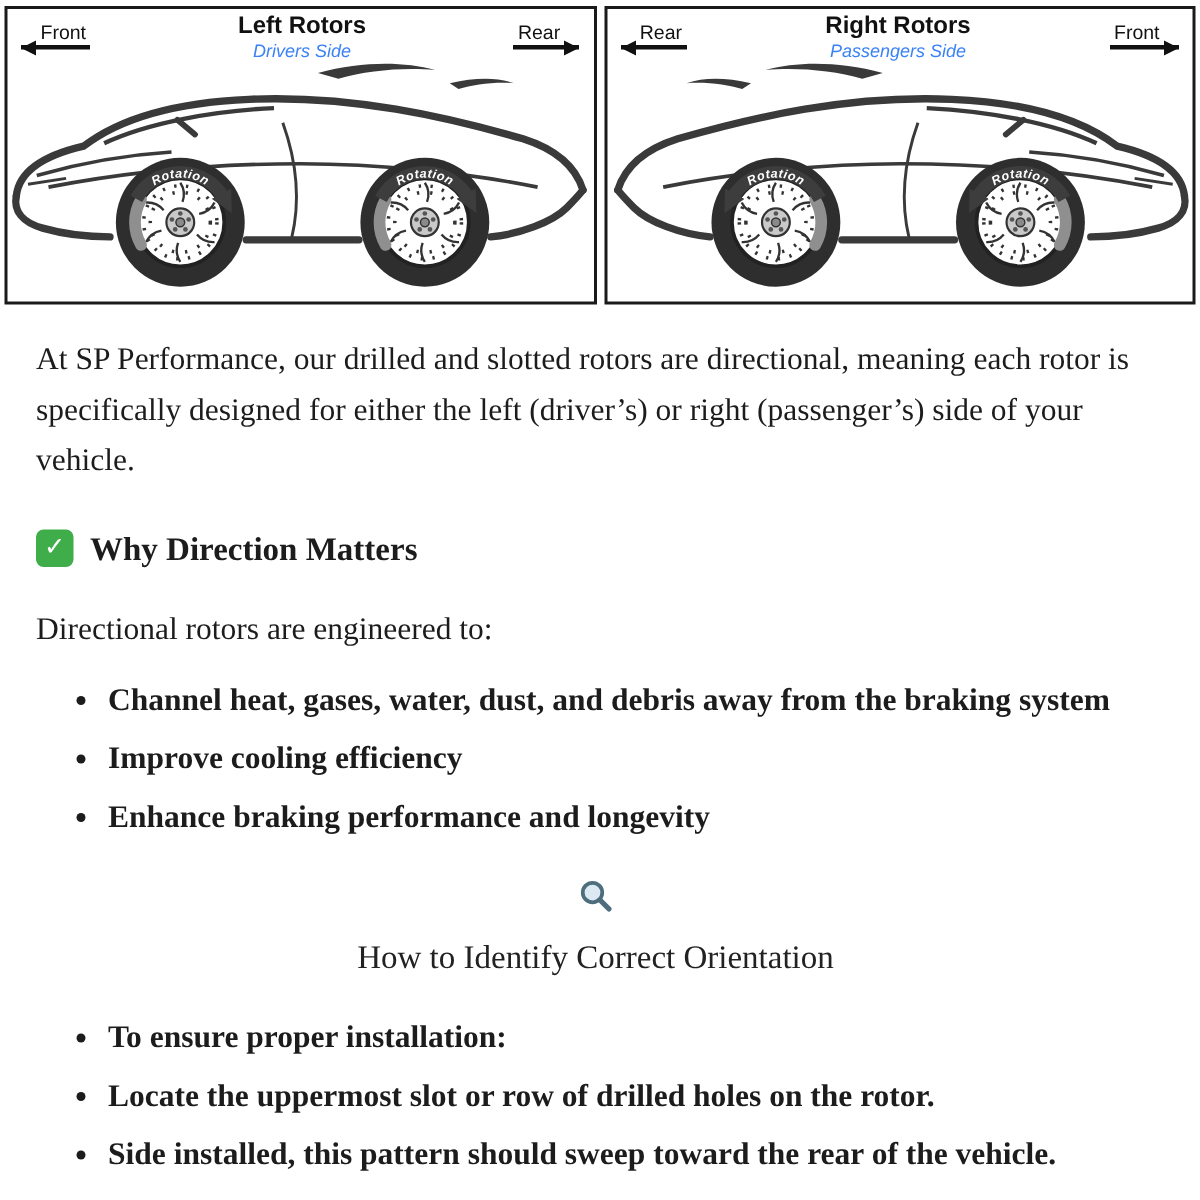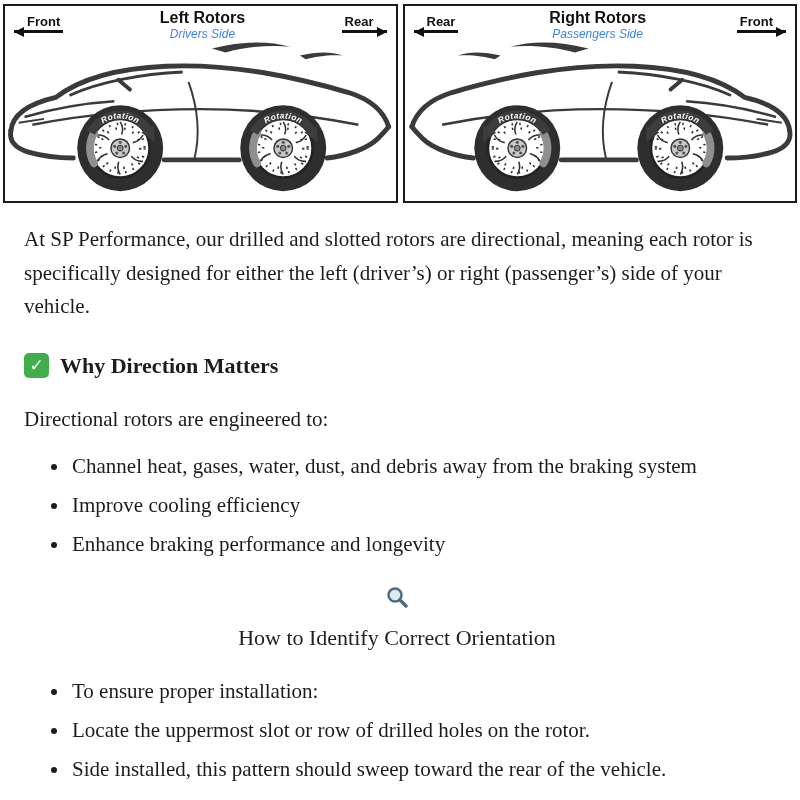--- a/index.html
+++ b/index.html
@@ -23,21 +23,21 @@
   .panel-titles { text-align: center; margin-top: -3px; }
   .panel-title { font-size: 16px; font-weight: bold; color: #111; }
   .panel-subtitle { font-size: 12px; font-weight: normal; font-style: italic; color: #3b82f6; }
   .dir-label {
     display: inline-flex;
     align-items: flex-end;
     border-bottom: 3px solid #111;
     height: 19px;
     margin-top: 2px;
   }
-  .dir-text { font-size: 13px; font-weight: bold; padding: 0 3px 1px 3px; color: #111; }
+  .dir-text { font-size: 13px; font-weight: normal; padding: 0 3px 1px 3px; color: #111; }
   .tri { width: 0; height: 0; border-top: 5px solid transparent; border-bottom: 5px solid transparent; margin-bottom: -6.5px; }
   .tri-left  { border-right: 10px solid #111; }
   .tri-right { border-left: 10px solid #111; }
   .car-svg { display: block; width: 100%; margin-top: -8px; }
   .rot-band { stroke: #3d3d3d; stroke-width: 9; fill: none; }
   .rot-text { fill: #ffffff; font-size: 8.5px; font-weight: bold; font-style: italic; font-family: "Liberation Sans", sans-serif; letter-spacing: 0.4px; }
 
   
   .content { padding: 16px 30px 8px 24px; font-size: 21px; line-height: 1.6; color: #1c1c1c; }
   .content p { margin: 4px 0 14px 0; }
@@ -47,21 +47,21 @@
     width: 25px; height: 25px;
     background: #3fae4a;
     color: #fff;
     border-radius: 5px;
     display: inline-flex; align-items: center; justify-content: center;
     font-size: 17px; font-weight: bold;
     font-family: "DejaVu Sans", sans-serif;
     flex: 0 0 auto;
   }
   .mag-icon { display: inline-flex; flex: 0 0 auto; }
-  .content ul { margin: 8px 0 18px 0; padding-left: 46px; list-style: disc; }
+  .content ul { margin: 8px 0 18px 0; padding-left: 46px; list-style: disc; font-weight: bold; }
   .content li { margin: 5px 0; padding-left: 2px; }
   .hidden-defs { position: absolute; width: 0; height: 0; }
 </style>
 </head>
 <body>
 
 <svg class="hidden-defs" aria-hidden="true">
   <defs>
     <marker id="arrow-head" markerWidth="15" markerHeight="15" refX="4" refY="7.5" orient="auto" markerUnits="userSpaceOnUse">
       <path d="M0,0 L15,7.5 L0,15 Z" fill="#3d3d3d"></path>

